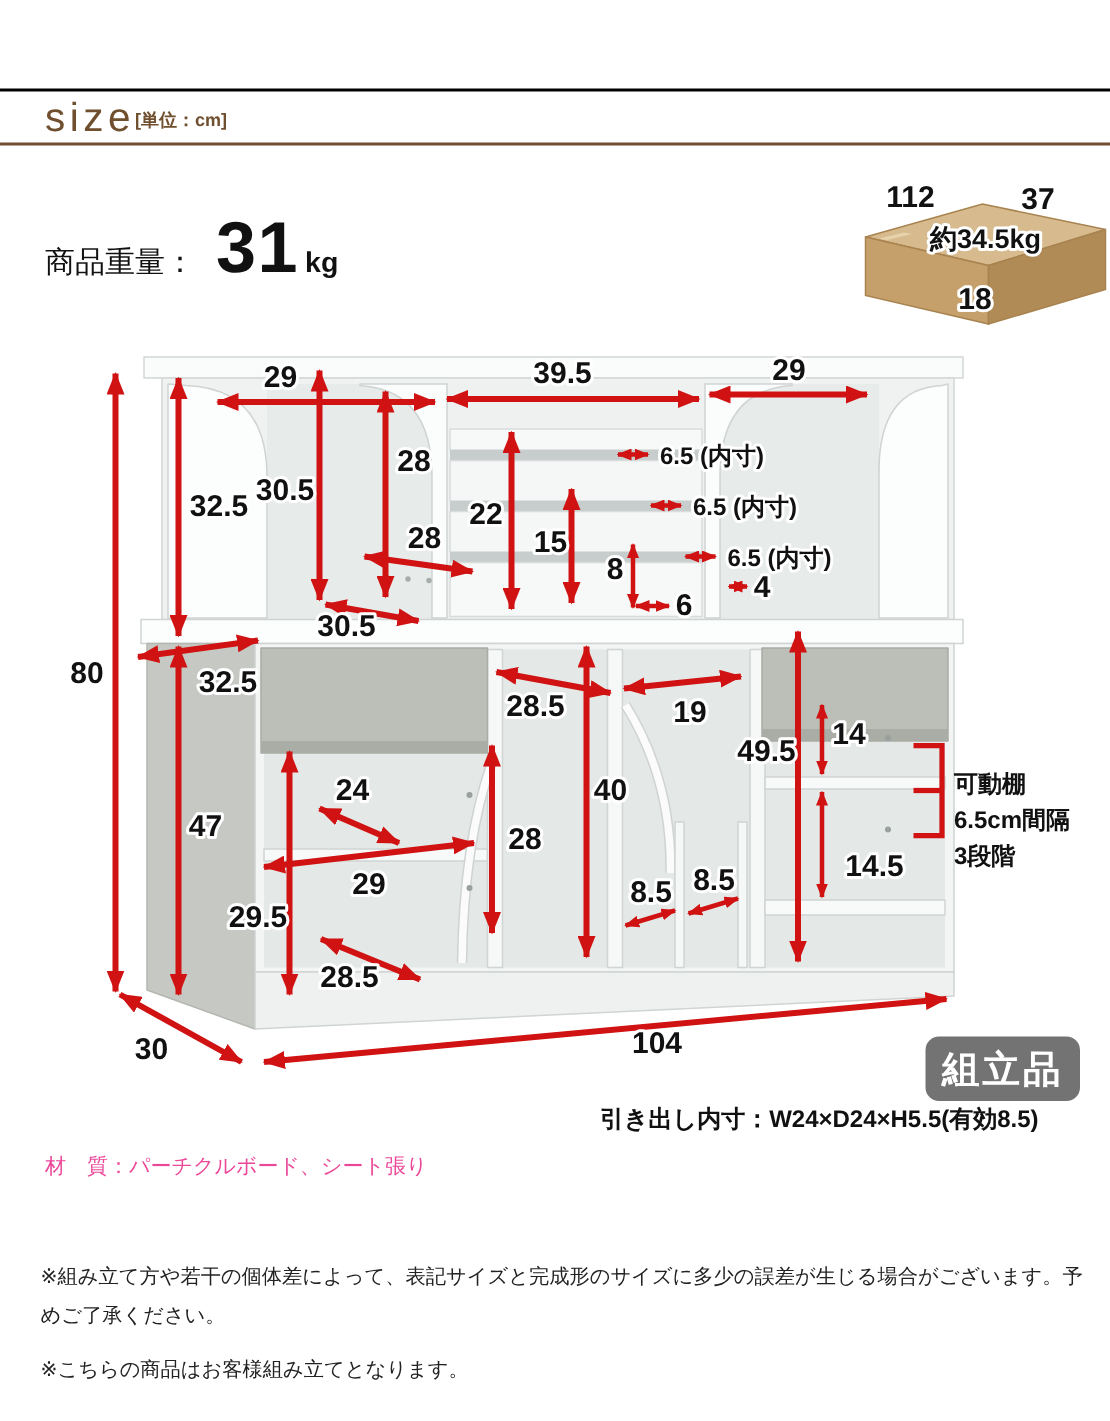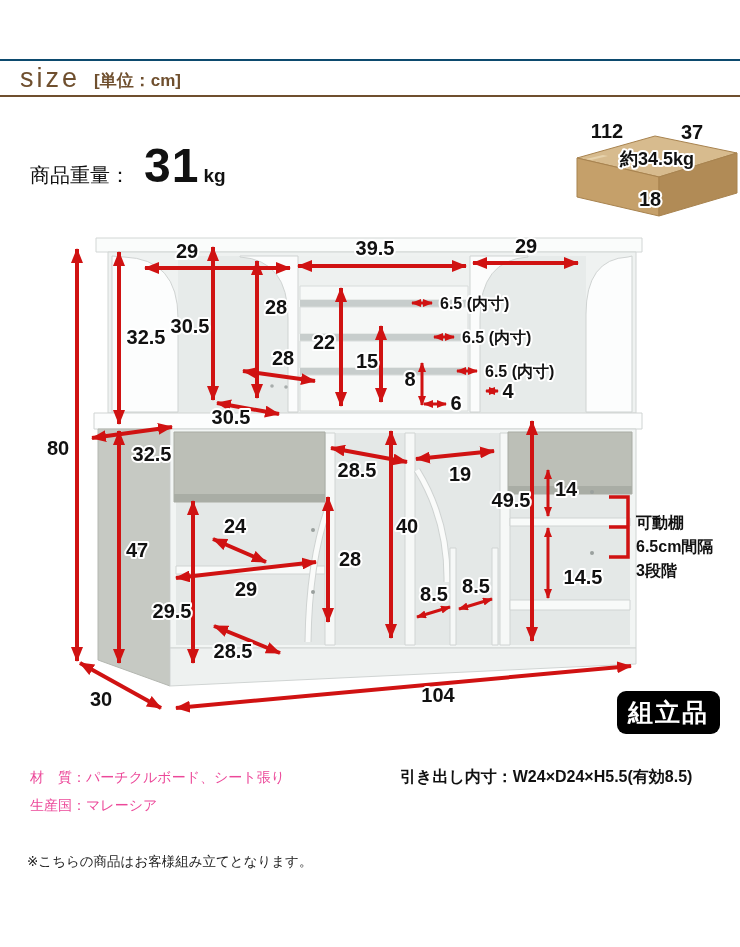--- a/index.html
+++ b/index.html
@@ -4,25 +4,25 @@
 <style>
   html,body{margin:0;padding:0;}
   body{
     width:740px;height:947px;position:relative;background:#ffffff;
     font-family:"Liberation Sans","DejaVu Sans",sans-serif;color:#111;
     overflow:hidden;
   }
   
   .hdr{
     position:absolute;top:59px;left:0;right:0;height:34px;
-    border-top:2px solid #0c4a6e;border-bottom:2px solid #6f4f2e;
-    display:flex;align-items:center;padding-left:20px;color:#6f4f2e;
+    border-top:2px solid #000000;border-bottom:2px solid #6f4f2e;
+    display:flex;align-items:center;padding-left:30px;color:#6f4f2e;
   }
   .hdr .size-word{font-size:27px;letter-spacing:3px;line-height:1;}
-  .hdr .unit-word{font-size:17px;font-weight:bold;margin-left:14px;padding-top:4px;}
+  .hdr .unit-word{font-size:12px;font-weight:bold;padding-top:4px;}
   
   .weight{position:absolute;top:138px;left:30px;display:flex;align-items:baseline;}
   .weight .w-label{font-size:20px;font-weight:normal;}
   .weight .w-value{font-size:48px;font-weight:bold;letter-spacing:1px;margin-left:14px;}
   .weight .w-unit{font-size:19px;font-weight:bold;margin-left:4px;}
   
   svg.diagram{position:absolute;left:0;top:0;}
   .arr{stroke:#d01212;stroke-width:4;fill:none;}
   .arrS{stroke:#d01212;stroke-width:3;fill:none;}
   .brk{stroke:#d01212;stroke-width:3.5;fill:none;}
@@ -30,26 +30,26 @@
     stroke:#fff;stroke-width:4px;paint-order:stroke;stroke-linejoin:round;text-anchor:middle;}
   text.dimS{font:bold 16px "Liberation Sans",sans-serif;fill:#111;
     stroke:#fff;stroke-width:4px;paint-order:stroke;stroke-linejoin:round;text-anchor:start;}
   text.kad{font:bold 16px "Liberation Sans",sans-serif;fill:#111;text-anchor:start;}
   text.boxlab{font:bold 20px "Liberation Sans",sans-serif;fill:#111;
     stroke:#fff;stroke-width:4px;paint-order:stroke;stroke-linejoin:round;text-anchor:middle;}
   text.boxlabS{font:bold 18px "Liberation Sans",sans-serif;fill:#111;
     stroke:#fff;stroke-width:4px;paint-order:stroke;stroke-linejoin:round;text-anchor:middle;}
   
   .badge{
-    position:absolute;left:617px;top:691px;background:#000000;color:#fff;
+    position:absolute;left:617px;top:691px;background:#737373;color:#fff;
     border-radius:9px;padding:5px 11px;font-size:25px;font-weight:bold;letter-spacing:2px;
   }
   
   .specs-left{position:absolute;left:30px;top:763px;font-size:14px;line-height:2.0;color:#ec4899;}
-  .spec-drawer{position:absolute;left:400px;top:767px;font-size:16px;font-weight:bold;color:#111;}
+  .spec-drawer{position:absolute;left:400px;top:736px;font-size:16px;font-weight:bold;color:#111;}
   
   .notes{position:absolute;left:27px;top:838px;width:700px;font-size:13.5px;line-height:1.9;color:#222;}
   .notes .note2{margin-top:11px;}
 </style>
 </head>
 <body>
 
 <div class="hdr">
   <span class="size-word">size</span>
   <span class="unit-word">[単位：cm]</span>
@@ -229,19 +229,19 @@
     <text class="kad" x="636" y="528">可動棚</text>
     <text class="kad" x="636" y="552">6.5cm間隔</text>
     <text class="kad" x="636" y="576">3段階</text>
   </g>
 </svg>
 
 <div class="badge">組立品</div>
 
 <div class="specs-left">
   <div>材　質：パーチクルボード、シート張り</div>
-  <div>生産国：マレーシア</div>
 </div>
 <div class="spec-drawer">引き出し内寸：W24×D24×H5.5(有効8.5)</div>
 
 <div class="notes">
+  <div class="note1">※組み立て方や若干の個体差によって、表記サイズと完成形のサイズに多少の誤差が生じる場合がございます。予めご了承ください。</div>
   <div class="note2">※こちらの商品はお客様組み立てとなります。</div>
 </div>
 
 </body></html>

